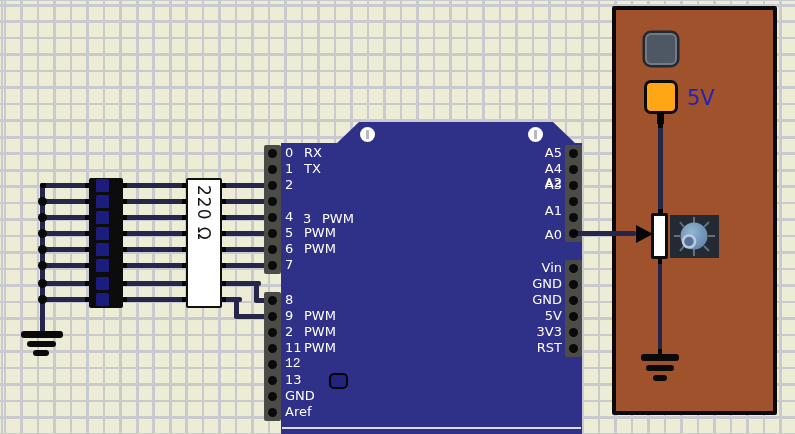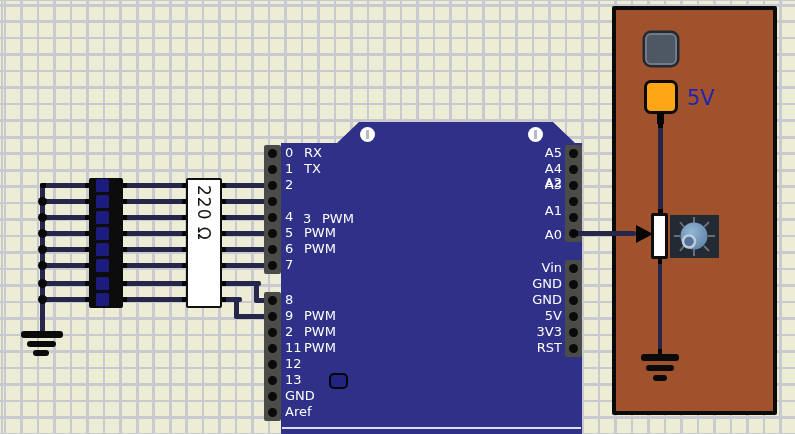--- a/index.html
+++ b/index.html
@@ -169,21 +169,21 @@
   <div class="plabel" style="top:177px;"><span class="pnum">2</span><span></span></div>
   <div class="plabel" style="top:211px;margin-left:18px;"><span class="pnum">3</span><span>PWM</span></div>
   <div class="plabel" style="top:209px;"><span class="pnum">4</span><span></span></div>
   <div class="plabel" style="top:225px;"><span class="pnum">5</span><span>PWM</span></div>
   <div class="plabel" style="top:241px;"><span class="pnum">6</span><span>PWM</span></div>
   <div class="plabel" style="top:257px;"><span class="pnum">7</span><span></span></div>
   <div class="plabel" style="top:292px;"><span class="pnum">8</span><span></span></div>
   <div class="plabel" style="top:308px;"><span class="pnum">9</span><span>PWM</span></div>
   <div class="plabel" style="top:324px;"><span class="pnum">2</span><span>PWM</span></div>
   <div class="plabel" style="top:340px;"><span class="pnum">11</span><span>PWM</span></div>
-  <div class="plabel" style="top:356px;"><span class="pnum">12</span><span></span></div>
+  <div class="plabel" style="top:356px;font-family:Liberation Mono, monospace;"><span class="pnum">12</span><span></span></div>
   <div class="plabel" style="top:372px;"><span class="pnum">13</span><span></span></div>
   <div class="plabel" style="top:388px;"><span class="pnum">GND</span><span></span></div>
   <div class="plabel" style="top:404px;"><span class="pnum">Aref</span><span></span></div>
 
   <div class="rlabel" style="top:145px;">A5</div>
   <div class="rlabel" style="top:161px;">A4</div>
   <div class="rlabel" style="top:177px;">A3</div>
   <div class="rlabel" style="top:175px;">A2</div>
   <div class="rlabel" style="top:203px;">A1</div>
   <div class="rlabel" style="top:208px;margin-top:19px;">A0</div>

